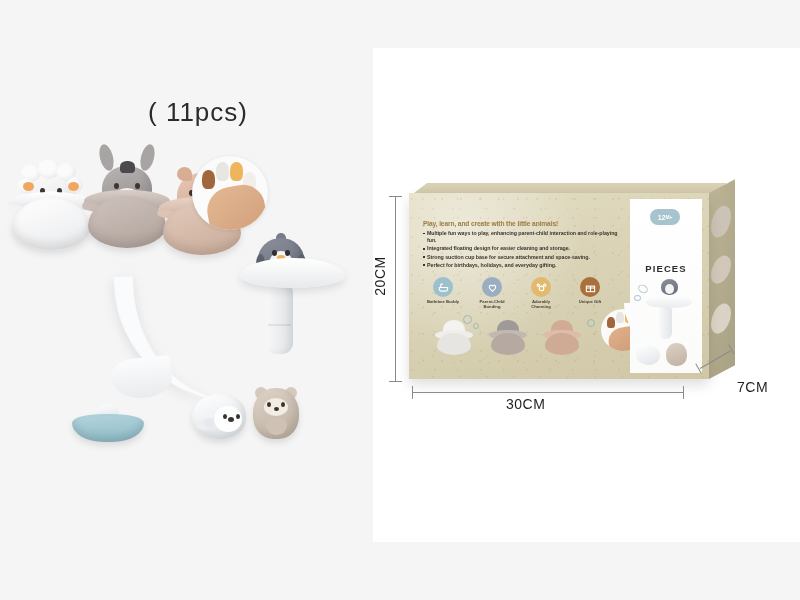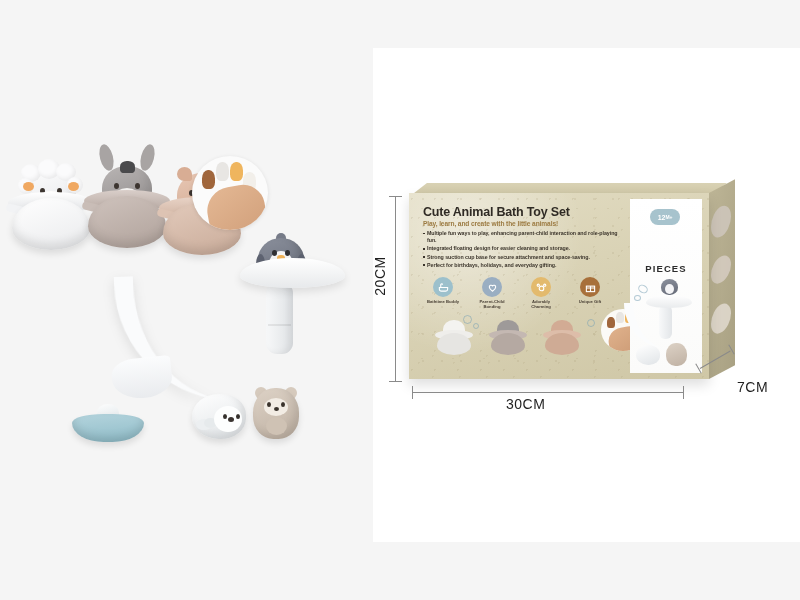--- a/index.html
+++ b/index.html
@@ -330,20 +330,21 @@
   #dim-d-cap-r{left:731px;top:344px;width:1px;height:11px;transform:rotate(-30deg);}
   #dim-d-text{left:737px;top:379px;}
 </style>
 </head>
 <body>
 
 <div class="stage">
 
   <div class="white-panel"></div>
 
+  <div class="pcs-label">( 11pcs)</div>
 
   <div class="toy" id="toy-sheep">
     <div class="animal-head">
       <div class="wool" style="left:-5px;top:-4px;width:20px;height:18px;"></div>
       <div class="wool" style="left:12px;top:-9px;width:22px;height:20px;"></div>
       <div class="wool" style="left:30px;top:-5px;width:20px;height:18px;"></div>
       <div class="wool" style="left:-8px;top:10px;width:16px;height:16px;"></div>
       <div class="wool" style="left:41px;top:9px;width:16px;height:16px;"></div>
       <div class="ear" style="left:-3px;top:14px;width:11px;height:9px;background:#f0a861;"></div>
       <div class="ear" style="left:42px;top:14px;width:11px;height:9px;background:#f0a861;"></div>
@@ -450,21 +451,20 @@
     <div class="box-top"></div>
     <div class="box-side">
       <div class="side-art" style="top:20px;height:30px;border-radius:50%;background:#cfc7bd;"></div>
       <div class="side-art" style="top:70px;height:26px;border-radius:50%;background:#d6cdc2;"></div>
       <div class="side-art" style="top:118px;height:28px;border-radius:50%;background:#e2dad0;"></div>
     </div>
 
     <div class="box-front">
       <div class="box-noise"></div>
 
-      <div class="box-title">Cute Animal Bath Toy Set</div>
       <div class="box-tagline">Play, learn, and create with the little animals!</div>
 
       <ul class="box-bullets">
         <li>Multiple fun ways to play, enhancing parent-child interaction and role-playing fun.</li>
         <li>Integrated floating design for easier cleaning and storage.</li>
         <li>Strong suction cup base for secure attachment and space-saving.</li>
         <li>Perfect for birthdays, holidays, and everyday gifting.</li>
       </ul>
 
       <div class="feature-row">

